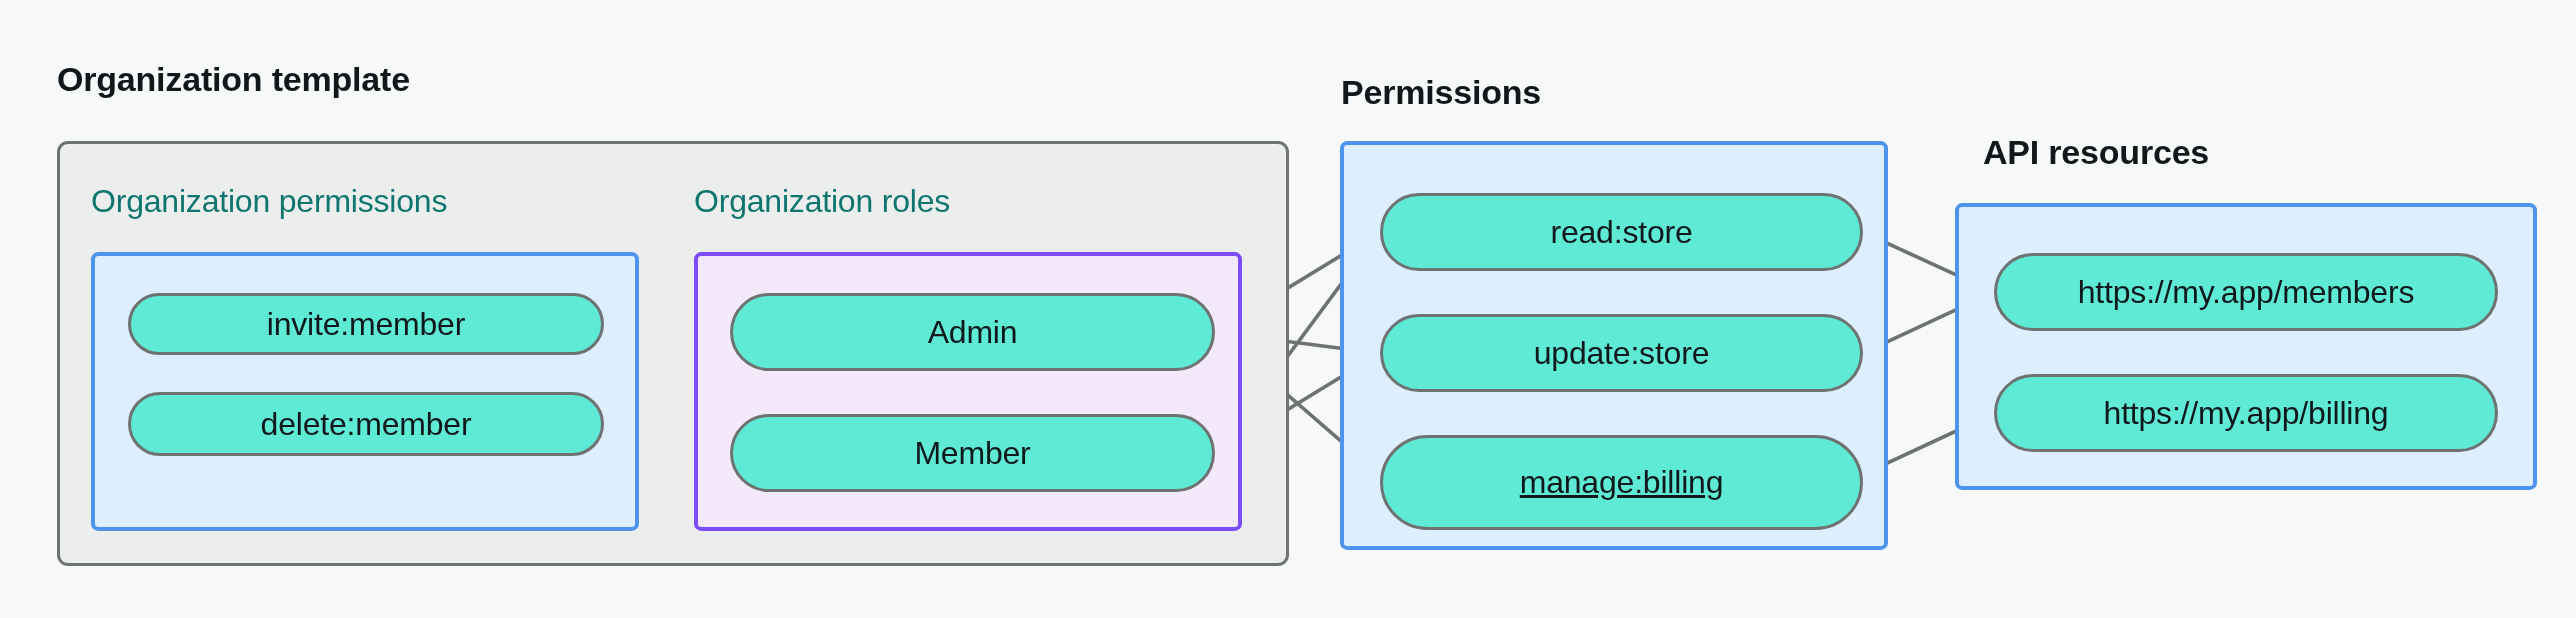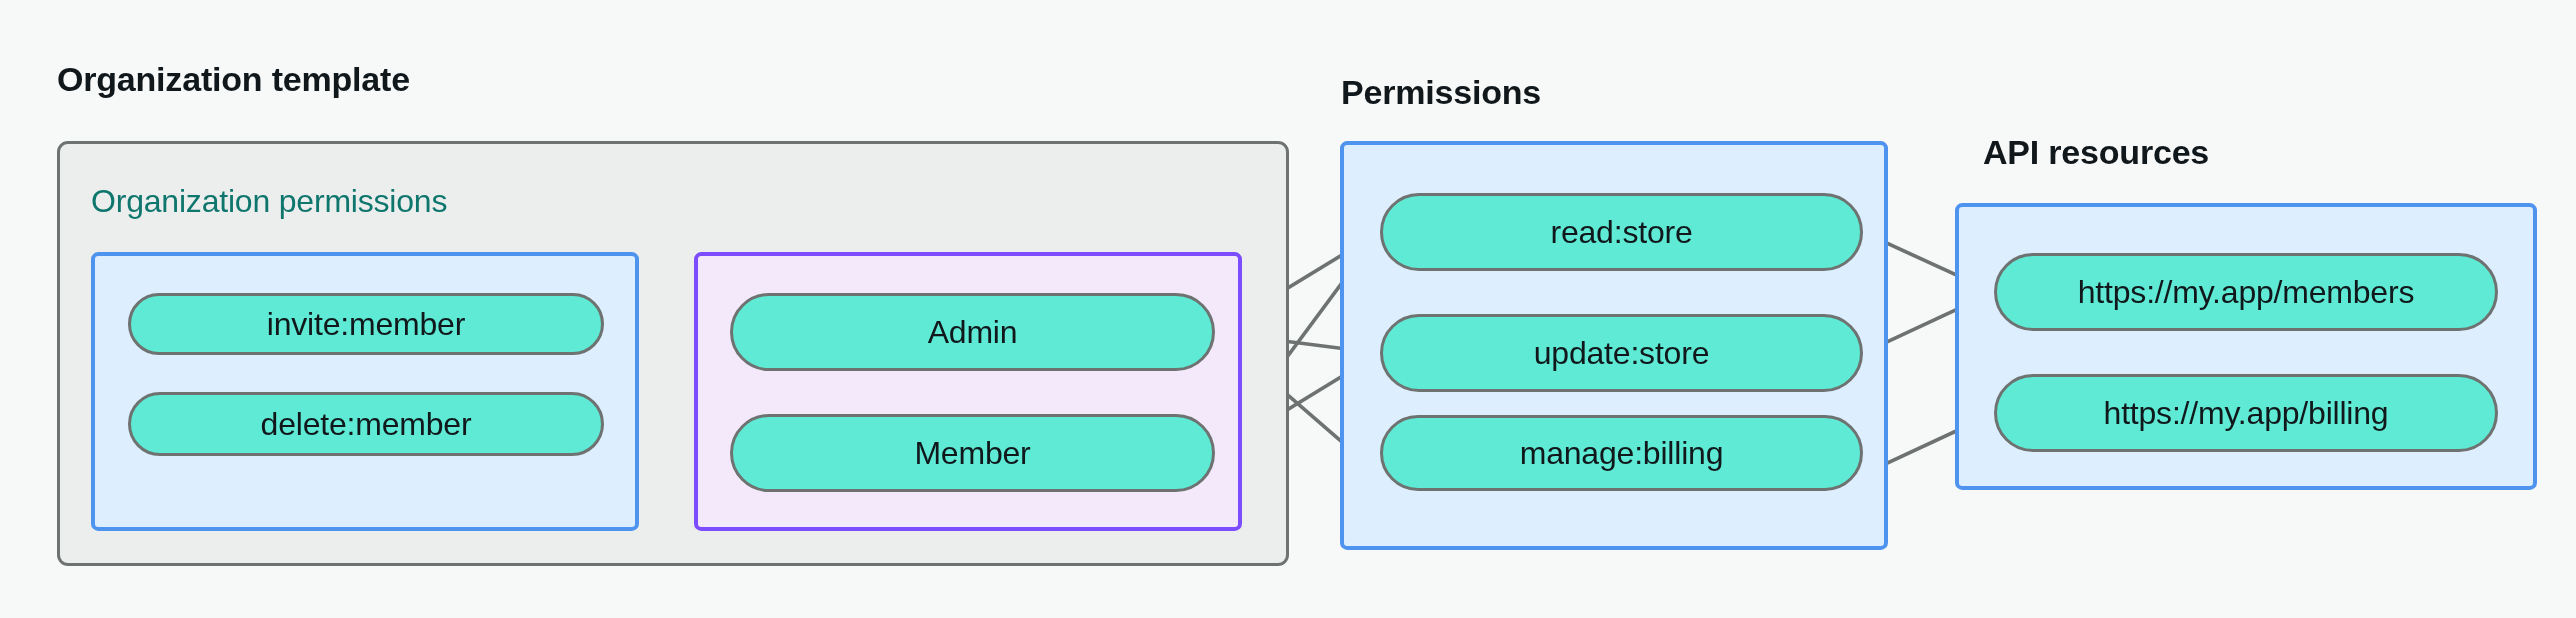--- a/index.html
+++ b/index.html
@@ -126,20 +126,21 @@
   <div class="abs container-blue" style="left:91px; top:252px; width:548px; height:279px;"></div>
 
   <div class="abs pill" style="left:128px; top:293px; width:476px; height:62px;align-items:center;">
     <span>invite:member</span>
   </div>
 
   <div class="abs pill" style="left:128px; top:392px; width:476px; height:64px;">
     <span>delete:member</span>
   </div>
 
+  <div class="abs sub-caption" style="left:694px; top:185px;">Organization roles</div>
 
   <div class="abs container-purple" style="left:694px; top:252px; width:548px; height:279px;"></div>
 
   <div class="abs pill" style="left:730px; top:293px; width:485px; height:78px;">
     <span>Admin</span>
   </div>
 
   <div class="abs pill" style="left:730px; top:414px; width:485px; height:78px;">
     <span>Member</span>
   </div>
@@ -149,21 +150,21 @@
   <div class="abs container-blue" style="left:1340px; top:141px; width:548px; height:409px;"></div>
 
   <div class="abs pill" style="left:1380px; top:193px; width:483px; height:78px;">
     <span>read:store</span>
   </div>
 
   <div class="abs pill" style="left:1380px; top:314px; width:483px; height:78px;">
     <span>update:store</span>
   </div>
 
-  <div class="abs pill" style="left:1380px; top:415px; width:483px; height:76px;">
+  <div class="abs pill" style="left:1380px; top:435px; width:483px; height:95px;text-decoration:underline;">
     <span>manage:billing</span>
   </div>
 
   <div class="abs group-caption" style="left:1955px; top:135px;margin-left:28px;">API resources</div>
 
   <div class="abs container-blue" style="left:1955px; top:203px; width:582px; height:287px;"></div>
 
   <div class="abs pill" style="left:1994px; top:253px; width:504px; height:78px;">
     <span>https://my.app/members</span>
   </div>

